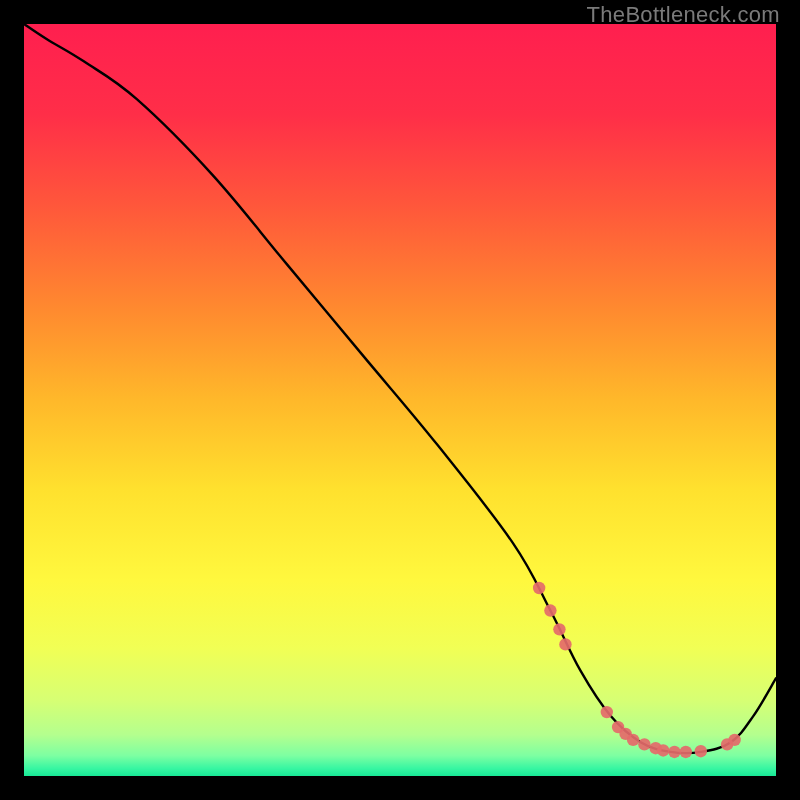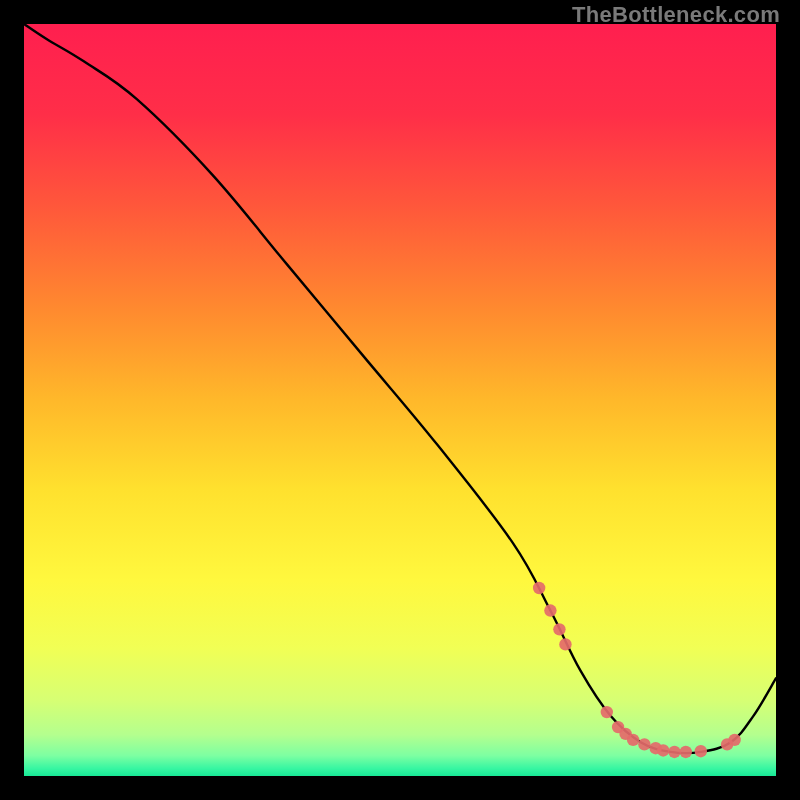--- a/index.html
+++ b/index.html
@@ -31,21 +31,21 @@
     width: 752px;
     height: 752px;
   }
   .watermark {
     position: absolute;
     top: 2px;
     right: 20px;
     color: #7a7a7a;
     font-size: 22px;
     letter-spacing: 0.3px;
-    font-weight: 700;
+    font-weight: 400;
     user-select: none;
   }
 </style>
 </head>
 <body>
 
 <div class="stage">
   <div class="plot">
     <svg viewBox="0 0 752 752">
       <defs>

